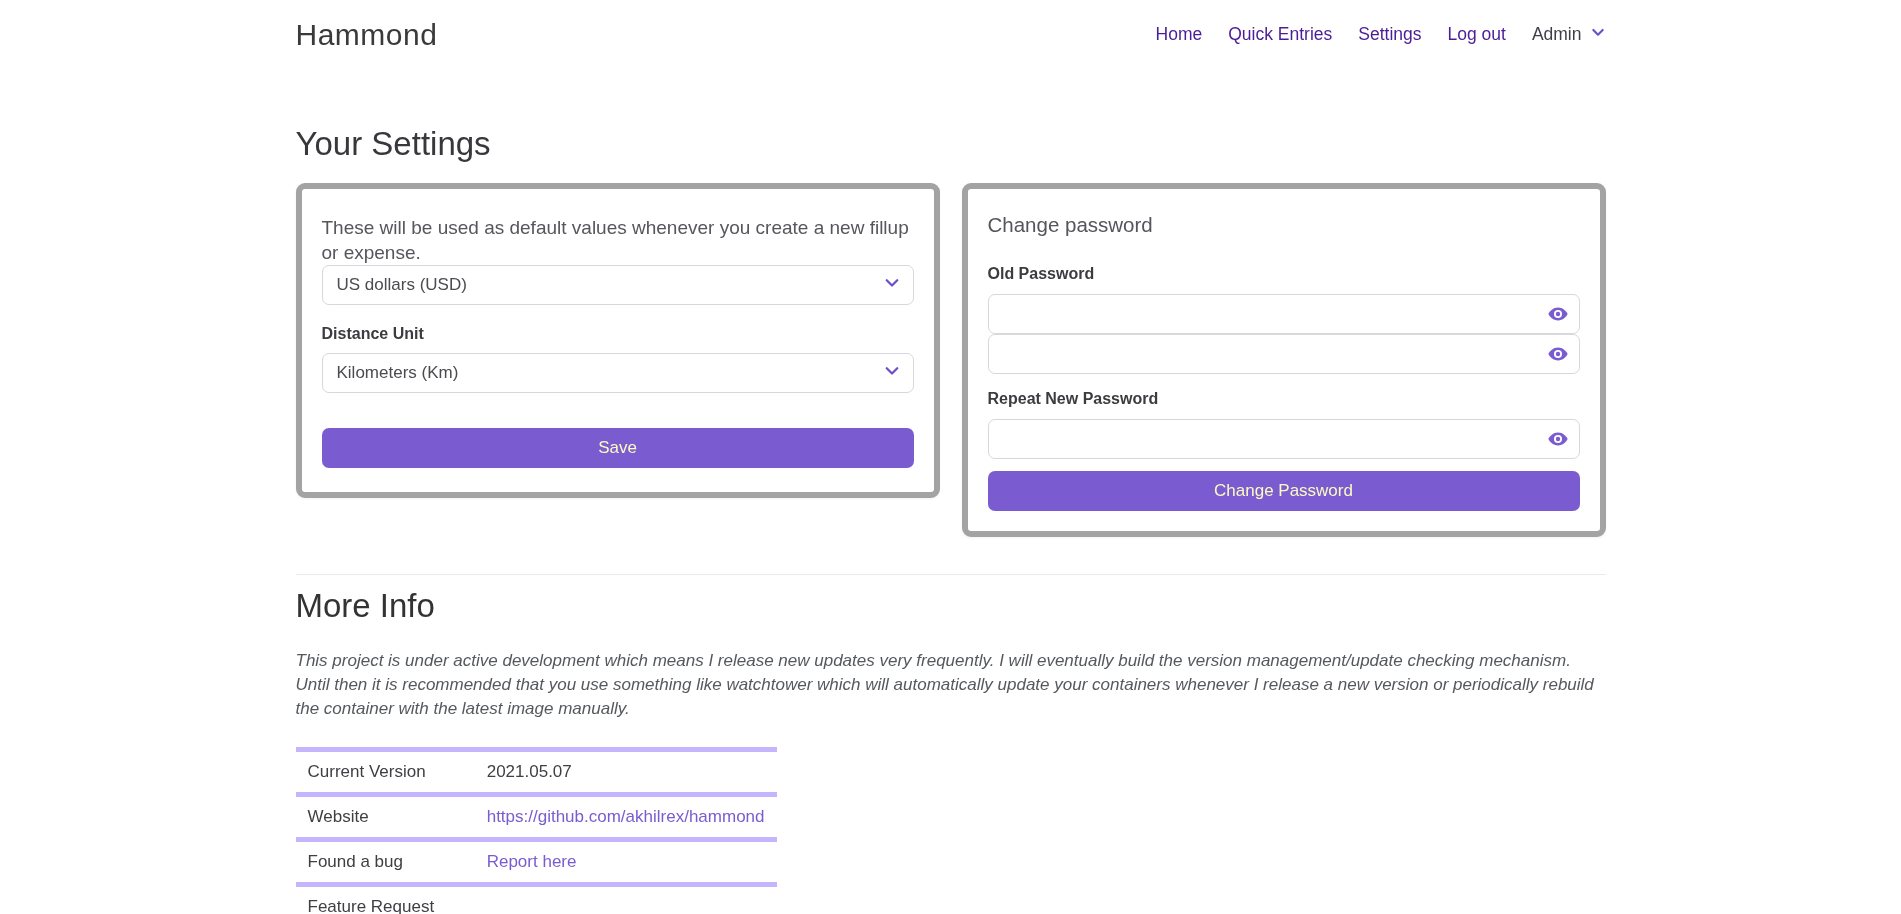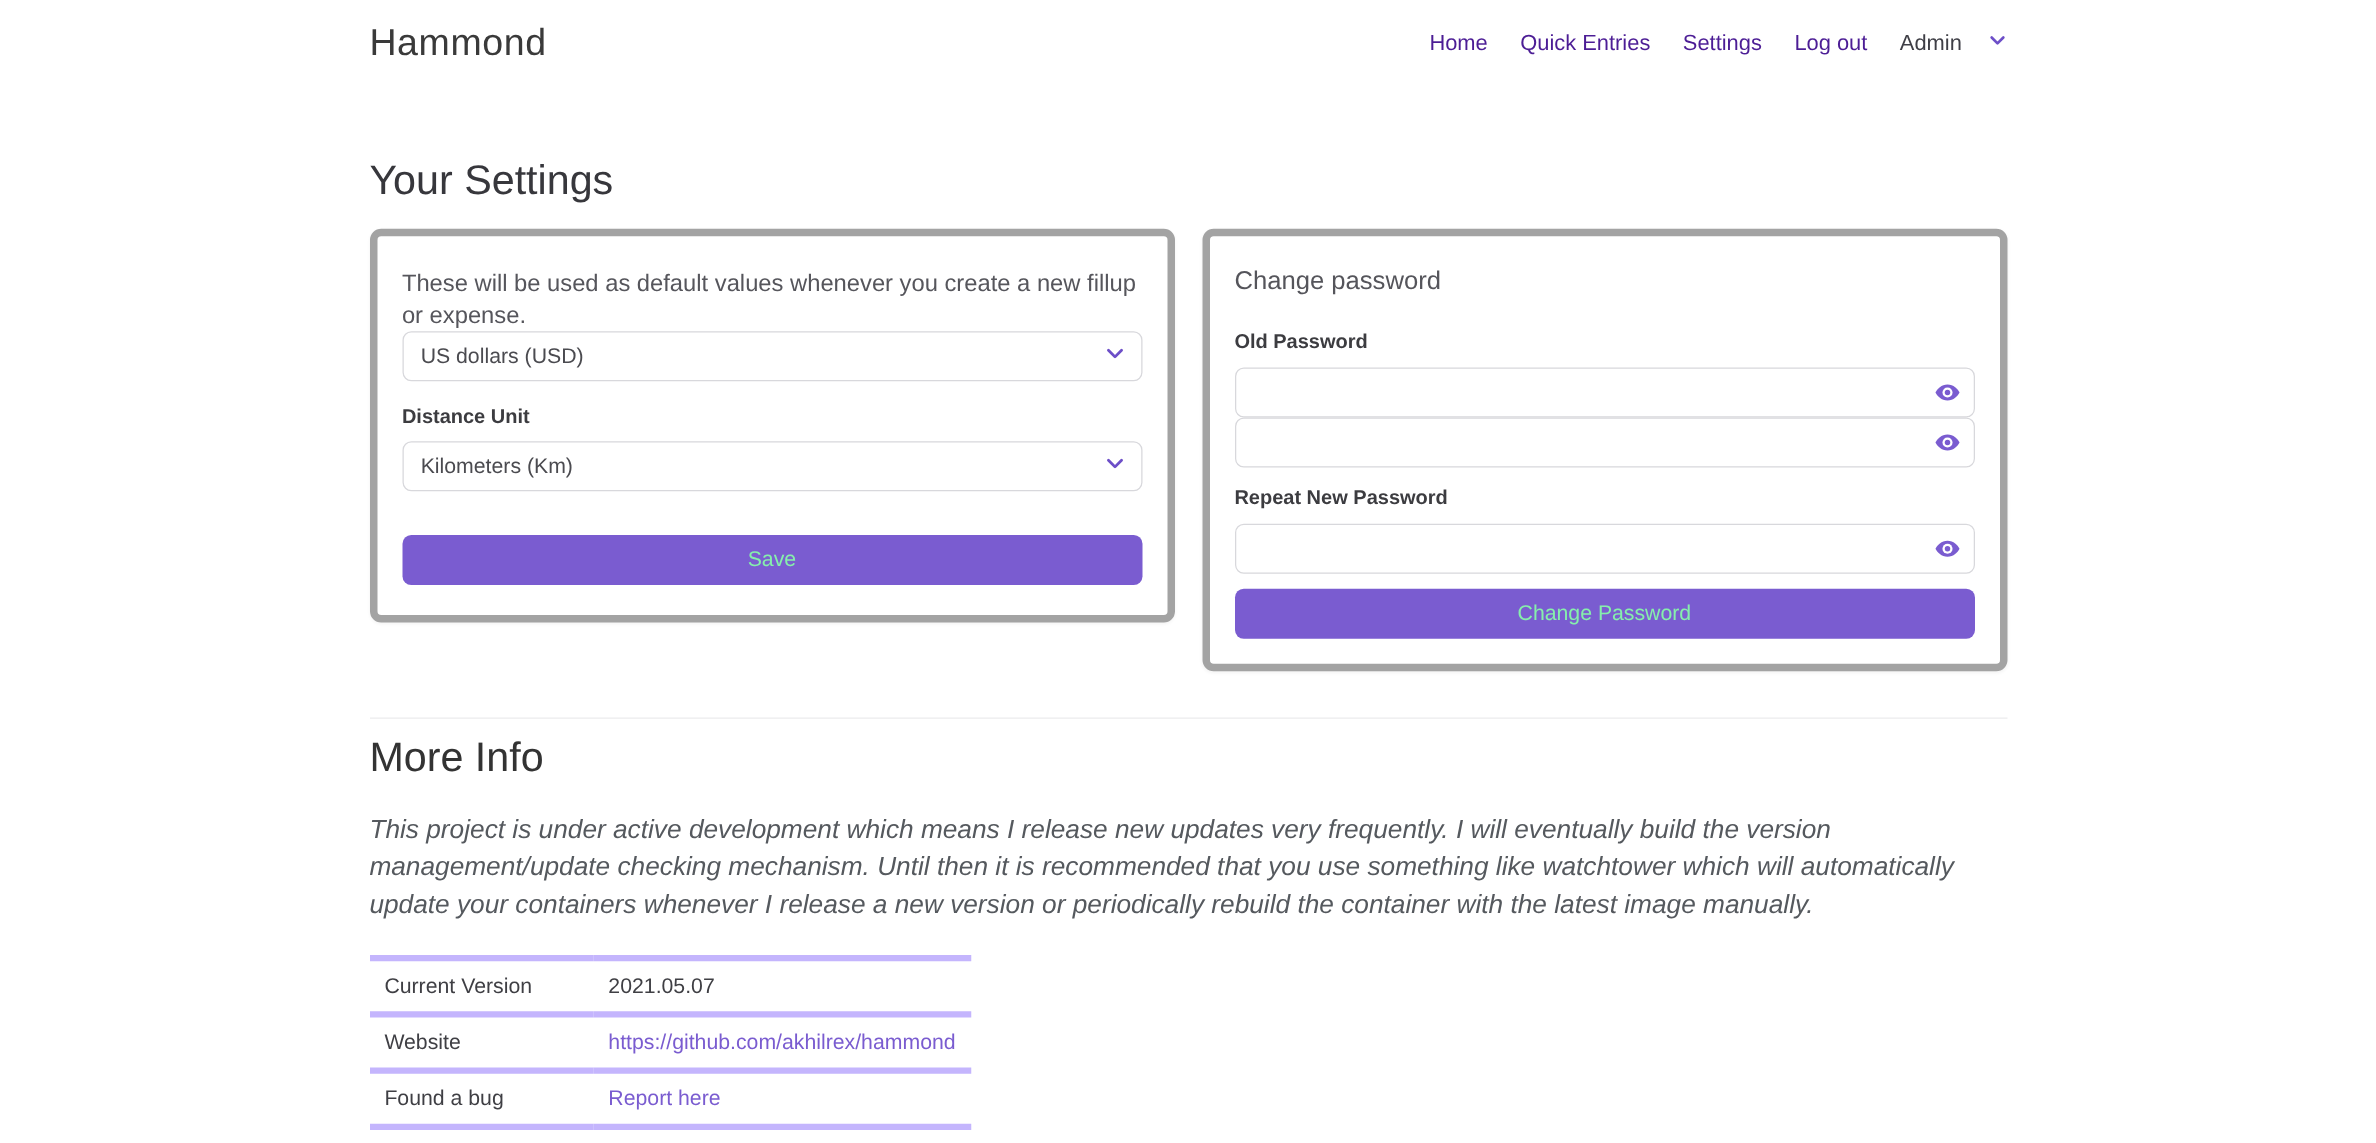--- a/index.html
+++ b/index.html
@@ -11,21 +11,21 @@
     color:#3c3c40;
   }
   .container { width:1310px; margin:0 auto; }
 
   
   .navbar { height:69px; display:flex; align-items:center; }
   .navbar-inner { display:flex; align-items:center; justify-content:space-between; }
   .brand { font-size:30px; font-weight:400; color:#3a3a3a; letter-spacing:.5px; cursor:pointer; }
   .nav { display:flex; align-items:center; gap:26px; font-size:17.5px; }
   .nav a { color:#4c1d95; text-decoration:none; cursor:pointer; }
-  .admin-menu { display:flex; align-items:center; gap:20px; color:#3f3f46; font-weight:500; cursor:pointer; }
+  .admin-menu { display:flex; align-items:center; gap:8px; color:#3f3f46; font-weight:500; cursor:pointer; }
 
   
   .page-title { font-size:33px; font-weight:500; color:#37373c; margin-top:56px; }
 
   .cards { display:grid; grid-template-columns:1fr 1fr; gap:22px; margin-top:20px; align-items:start; }
   .card {
     background:#fff;
     border:6px solid #a3a3a3;
     border-radius:9px;
     box-shadow:0 1px 3px rgba(0,0,0,.05);
@@ -44,21 +44,21 @@
     border:1px solid #d8d8dc; border-radius:7px;
     display:flex; align-items:center;
     padding:0 42px 0 14px;
     font-size:17px; color:#4b4b50;
     cursor:pointer; background:#fff;
   }
   .select .chev { position:absolute; right:12px; top:50%; transform:translateY(-50%); }
 
   .btn {
     display:block; width:100%; height:40px;
-    background:#7a5cd0; color:#86efac;
+    background:#7a5cd0; color:#fef9c3;
     border:none; border-radius:7px;
     font-size:17px; font-family:inherit;
     cursor:pointer;
   }
   .save-btn { margin-top:35px; }
   .change-btn { margin-top:12px; }
 
   .card-title { font-size:20.5px; font-weight:400; color:#55555b; }
   .pw-label-first { margin:28px 0 11px; }
   .pw-label { margin:16px 0 11px; }
@@ -72,21 +72,21 @@
     font-family:inherit; outline:none; background:#fff;
   }
   .eye-btn {
     position:absolute; right:9px; top:50%; transform:translateY(-50%);
     background:none; border:none; cursor:pointer; padding:2px; line-height:0;
   }
 
   
   .divider { border:none; border-top:1px solid #ebebed; margin-top:37px; }
   .more-title { font-size:33px; font-weight:500; color:#333333; margin-top:12px; }
-  .note { margin-top:24px; font-style:italic; color:#55595e; font-size:21px; line-height:1.42; }
+  .note { margin-top:24px; font-style:italic; color:#55595e; font-size:17px; line-height:1.42; }
 
   .info-table { margin-top:26px; border-collapse:collapse; width:481px; font-size:17px; }
   .info-table td { border-top:5px solid #c4b5fd; padding:10px 12px; color:#3f3f44; vertical-align:middle; }
   .info-table td.col-label { width:182px; }
   .info-table a { color:#7a5cd0; text-decoration:none; cursor:pointer; }
 </style>
 </head>
 <body>
 
 <header class="navbar">

